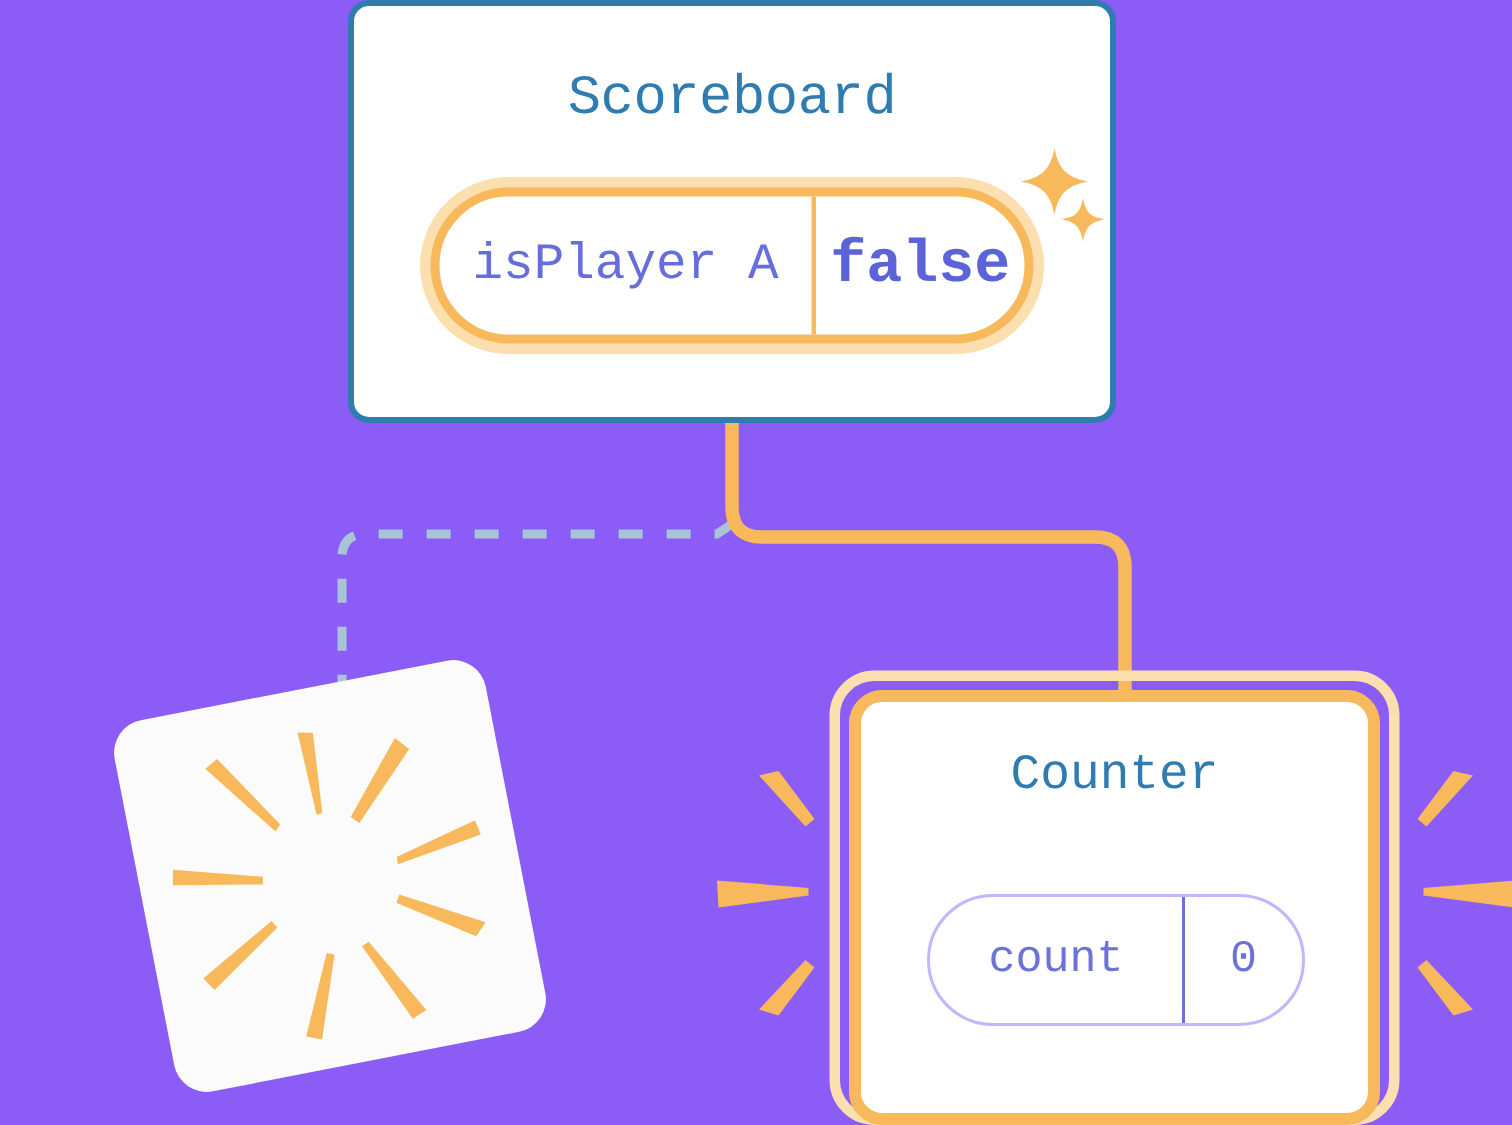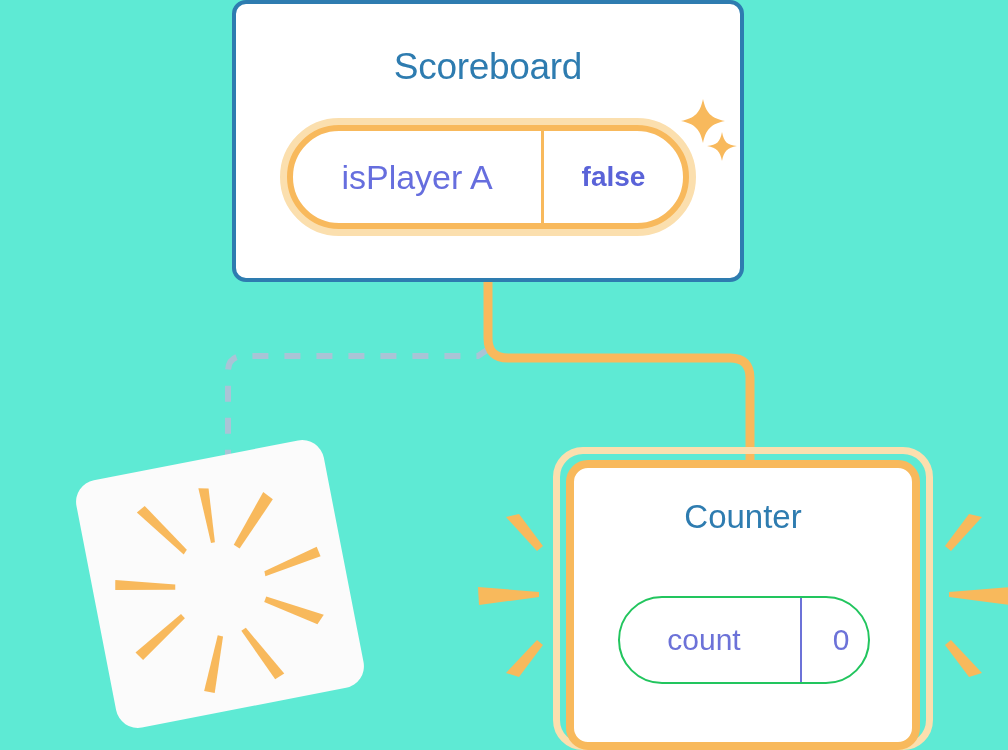--- a/index.html
+++ b/index.html
@@ -4,23 +4,23 @@
 <style>
   html, body {
     margin: 0;
     padding: 0;
     background: #4d6873;
   }
   #stage {
     position: relative;
     width: 1008px;
     height: 750px;
-    background: #5eead4;
+    background: #8b5cf6;
     overflow: hidden;
-    font-family: Liberation Sans, sans-serif;
+    font-family: Liberation Mono, monospace;
   }
 
   
   .layer {
     position: absolute;
     left: 0;
     top: 0;
     width: 1008px;
     height: 750px;
   }
@@ -99,21 +99,21 @@
     width: 3px;
     background: #f8b95c;
     align-self: stretch;
   }
   .pill-solid .pill-val {
     flex: 1 1 auto;
     display: flex;
     align-items: center;
     justify-content: center;
     color: #5a63d8;
-    font-size: 28px;
+    font-size: 40px;
     font-weight: 700;
   }
 
   
   .counter-glow {
     position: absolute;
     left: 553px;
     top: 447px;
     width: 380px;
     height: 303px;
@@ -145,26 +145,25 @@
     font-weight: 400;
     line-height: 1;
   }
   .counter-pill {
     position: absolute;
     left: 44px;
     top: 128px;
     width: 252px;
     height: 88px;
     box-sizing: border-box;
-    border: 2px solid #22c55e;
+    border: 2px solid #c4b5fd;
     border-radius: 44px;
     background: #ffffff;
     display: flex;
     align-items: stretch;
-    gap: 12px;
   }
   .counter-pill .pill-key {
     flex: 0 0 168px;
     display: flex;
     align-items: center;
     justify-content: center;
     color: #6c72d8;
     font-size: 30px;
   }
   .counter-pill .pill-divider {

